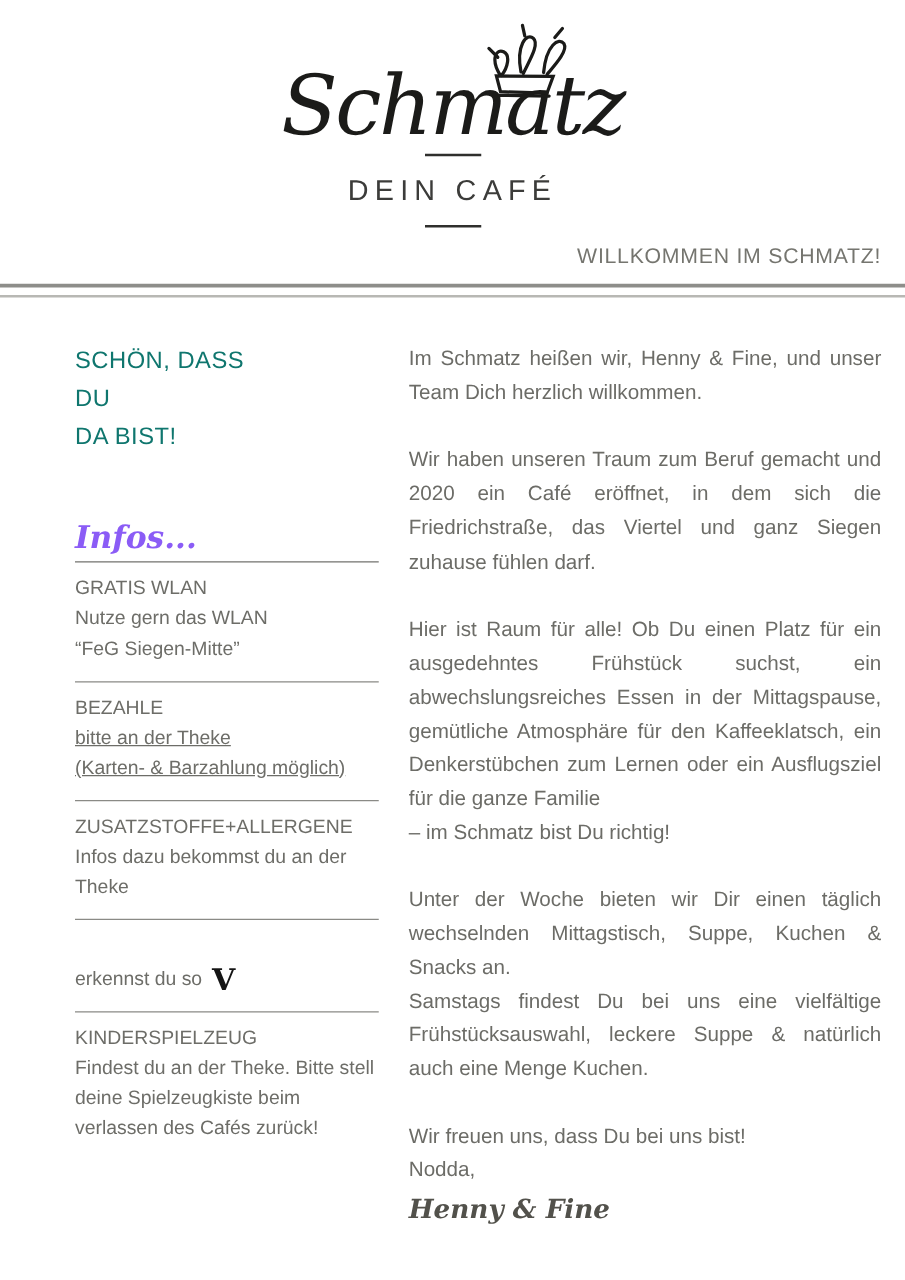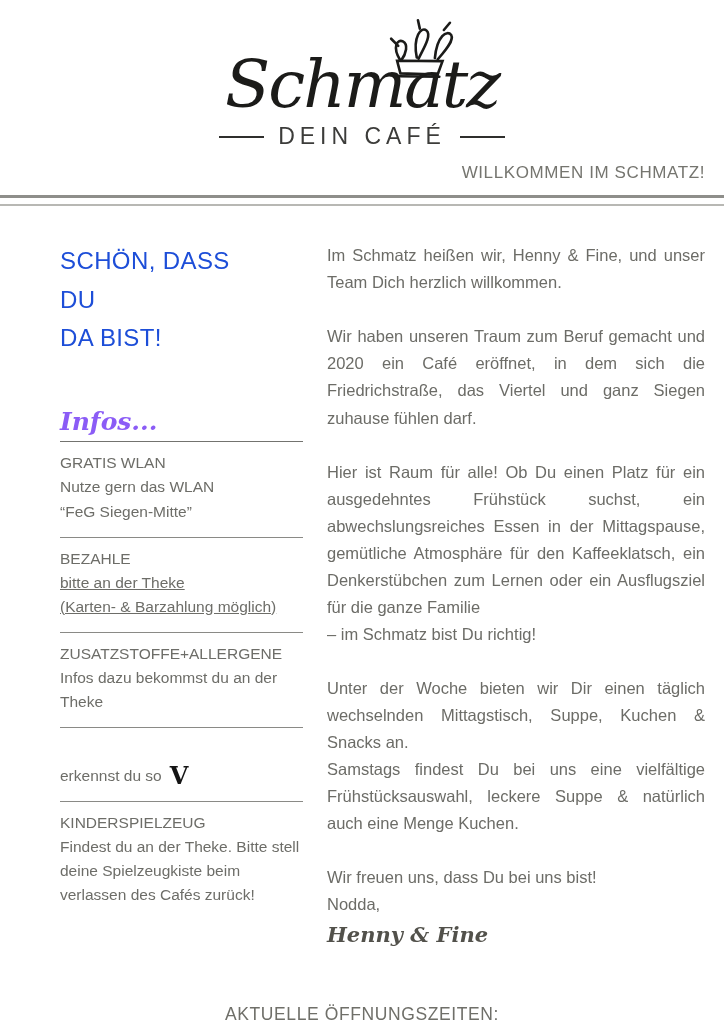--- a/index.html
+++ b/index.html
@@ -18,21 +18,21 @@
   .logo-text {
     font-family: "DejaVu Serif", serif;
     font-style: italic; font-weight: 400;
     font-size: 66px; line-height: 1.05;
     color: #1b1b19; letter-spacing: -2px;
   }
   .crown { position: absolute; top: -34px; right: 40px; }
 
   .tagline-row {
     display: flex; align-items: center; justify-content: center;
-    gap: 14px; margin-top: 4px;
+    gap: 14px; margin-top: 4px; flex-direction: column;
   }
   .dash { width: 45px; height: 2px; background: #2f2f2d; }
   .tagline {
     font-size: 23px; letter-spacing: 5px; color: #3c3c3a; font-weight: 400;
   }
 
   .welcome {
     text-align: right; padding-right: 19px; margin-top: 13px;
     font-size: 17px; letter-spacing: 0.6px; color: #75756f;
   }
@@ -41,22 +41,22 @@
   .divider .thick { height: 3px; background: #8e8e8a; }
   .divider .gap   { height: 6px; }
   .divider .thin  { height: 2px; background: #b8b8b4; }
 
   
   .main { display: flex; padding: 36px 19px 0 60px; gap: 24px; }
   .left-col  { width: 243px; flex-shrink: 0; }
   .right-col { flex: 1; min-width: 0; }
 
   .headline {
-    font-size: 24px; line-height: 1.6; letter-spacing: 0.4px;
-    color: #1d4ed8; white-space: pre-line;
+    font-size: 19px; line-height: 1.6; letter-spacing: 0.4px;
+    color: #0f766e; white-space: pre-line;
   }
 
   .infos-title {
     margin-top: 50px;
     font-family: "DejaVu Serif", serif;
     font-style: italic; font-weight: 700;
     font-size: 25px; color: #8b5cf6;
     padding-bottom: 5px;
     border-bottom: 1px solid #73736f;
   }

